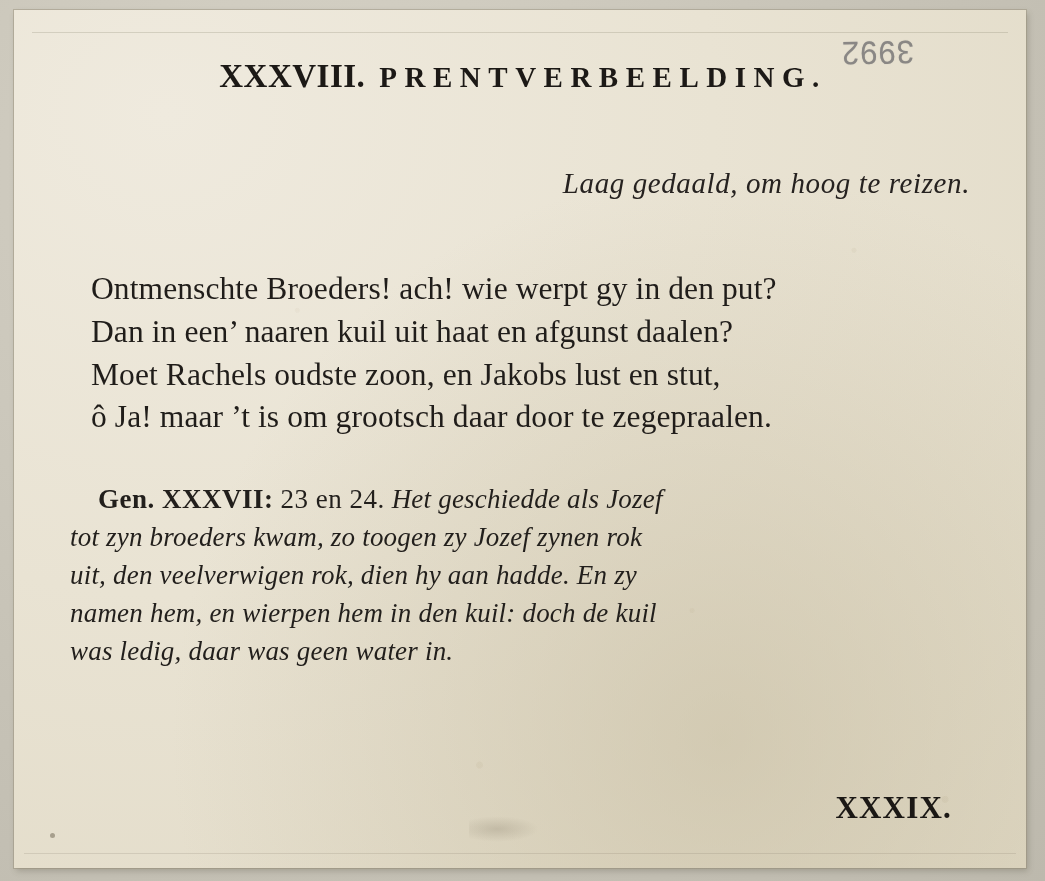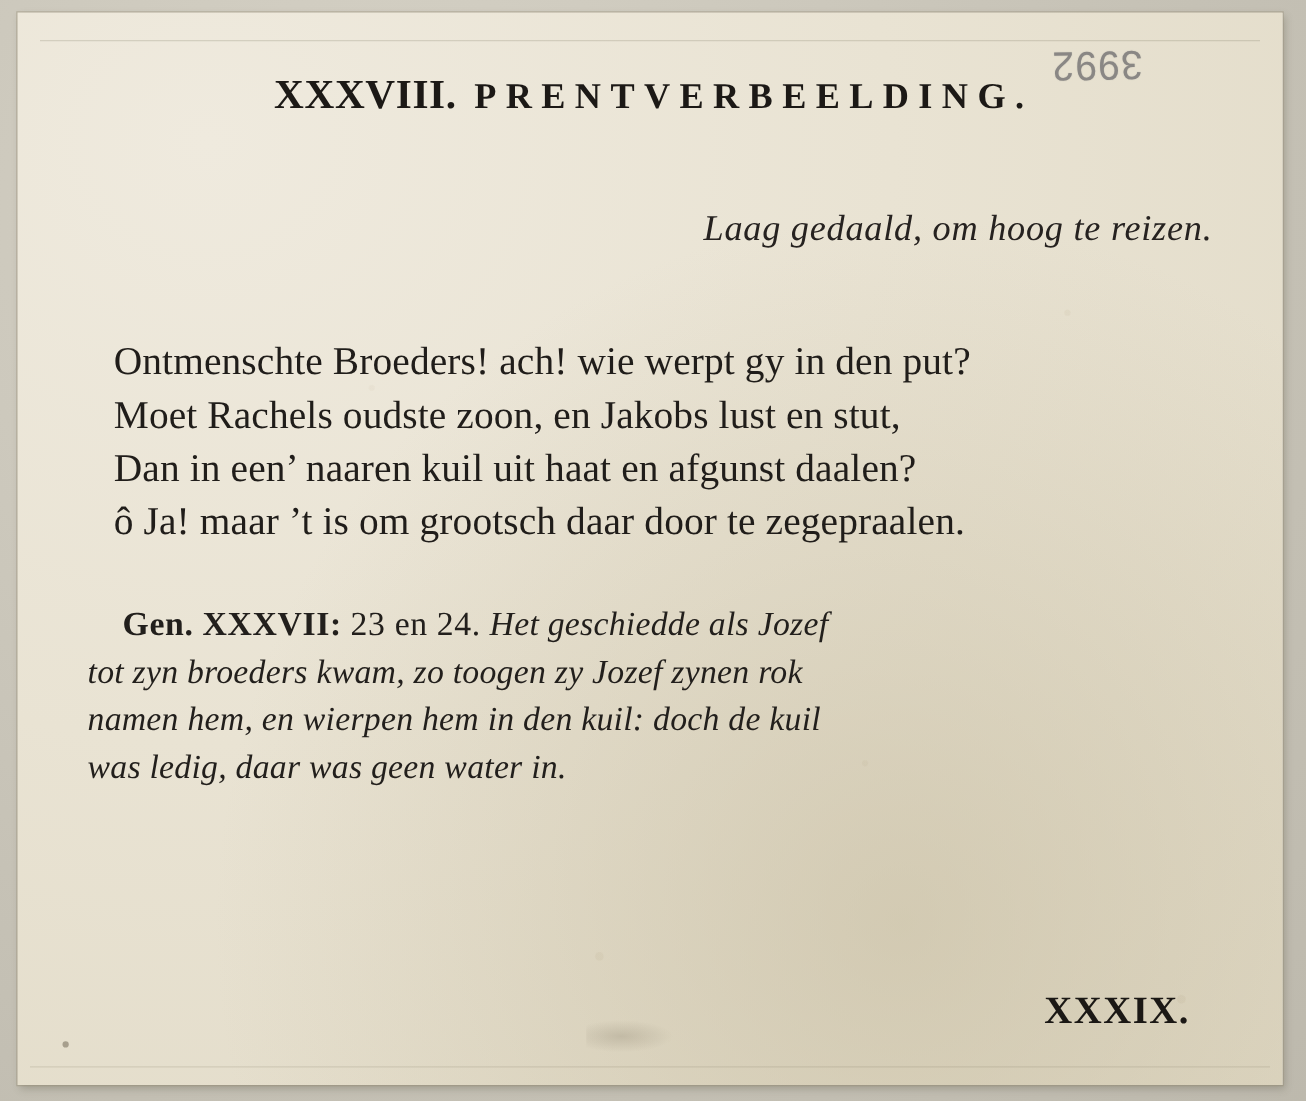--- a/index.html
+++ b/index.html
@@ -215,30 +215,31 @@
     <div class="content">
 
       <div class="heading">
         <span class="num">XXXVIII.</span><span class="spaced">PRENTVERBEELDING.</span>
       </div>
 
       <div class="motto">Laag gedaald, om hoog te reizen.</div>
 
       <div class="verse">
         <span class="line">Ontmenschte Broeders! ach! wie werpt gy in den put?</span>
+        <span class="line">Dan in een’ naaren kuil uit haat en afgunst daalen?</span>
         <span class="line">Moet Rachels oudste zoon, en Jakobs lust en stut,</span>
-        <span class="line">Dan in een’ naaren kuil uit haat en afgunst daalen?</span>
         <span class="line">ô Ja! maar ’t is om grootsch daar door te zegepraalen.</span>
       </div>
 
       <div class="scripture">
         <span class="line first"><span class="ref">Gen. XXXVII:</span>
           <span class="refnum">23 en 24.</span>
           <span>Het geschiedde als Jozef</span></span>
         <span class="line">tot zyn broeders kwam, zo toogen zy Jozef zynen rok</span>
+        <span class="line">uit, den veelverwigen rok, dien hy aan hadde.  En zy</span>
         <span class="line">namen hem, en wierpen hem in den kuil: doch de kuil</span>
         <span class="line">was ledig, daar was geen water in.</span>
       </div>
 
     </div>
 
     <div class="bottom-smudge"></div>
     <div class="corner-dot"></div>
 
     <div class="catchword">XXXIX.</div>

